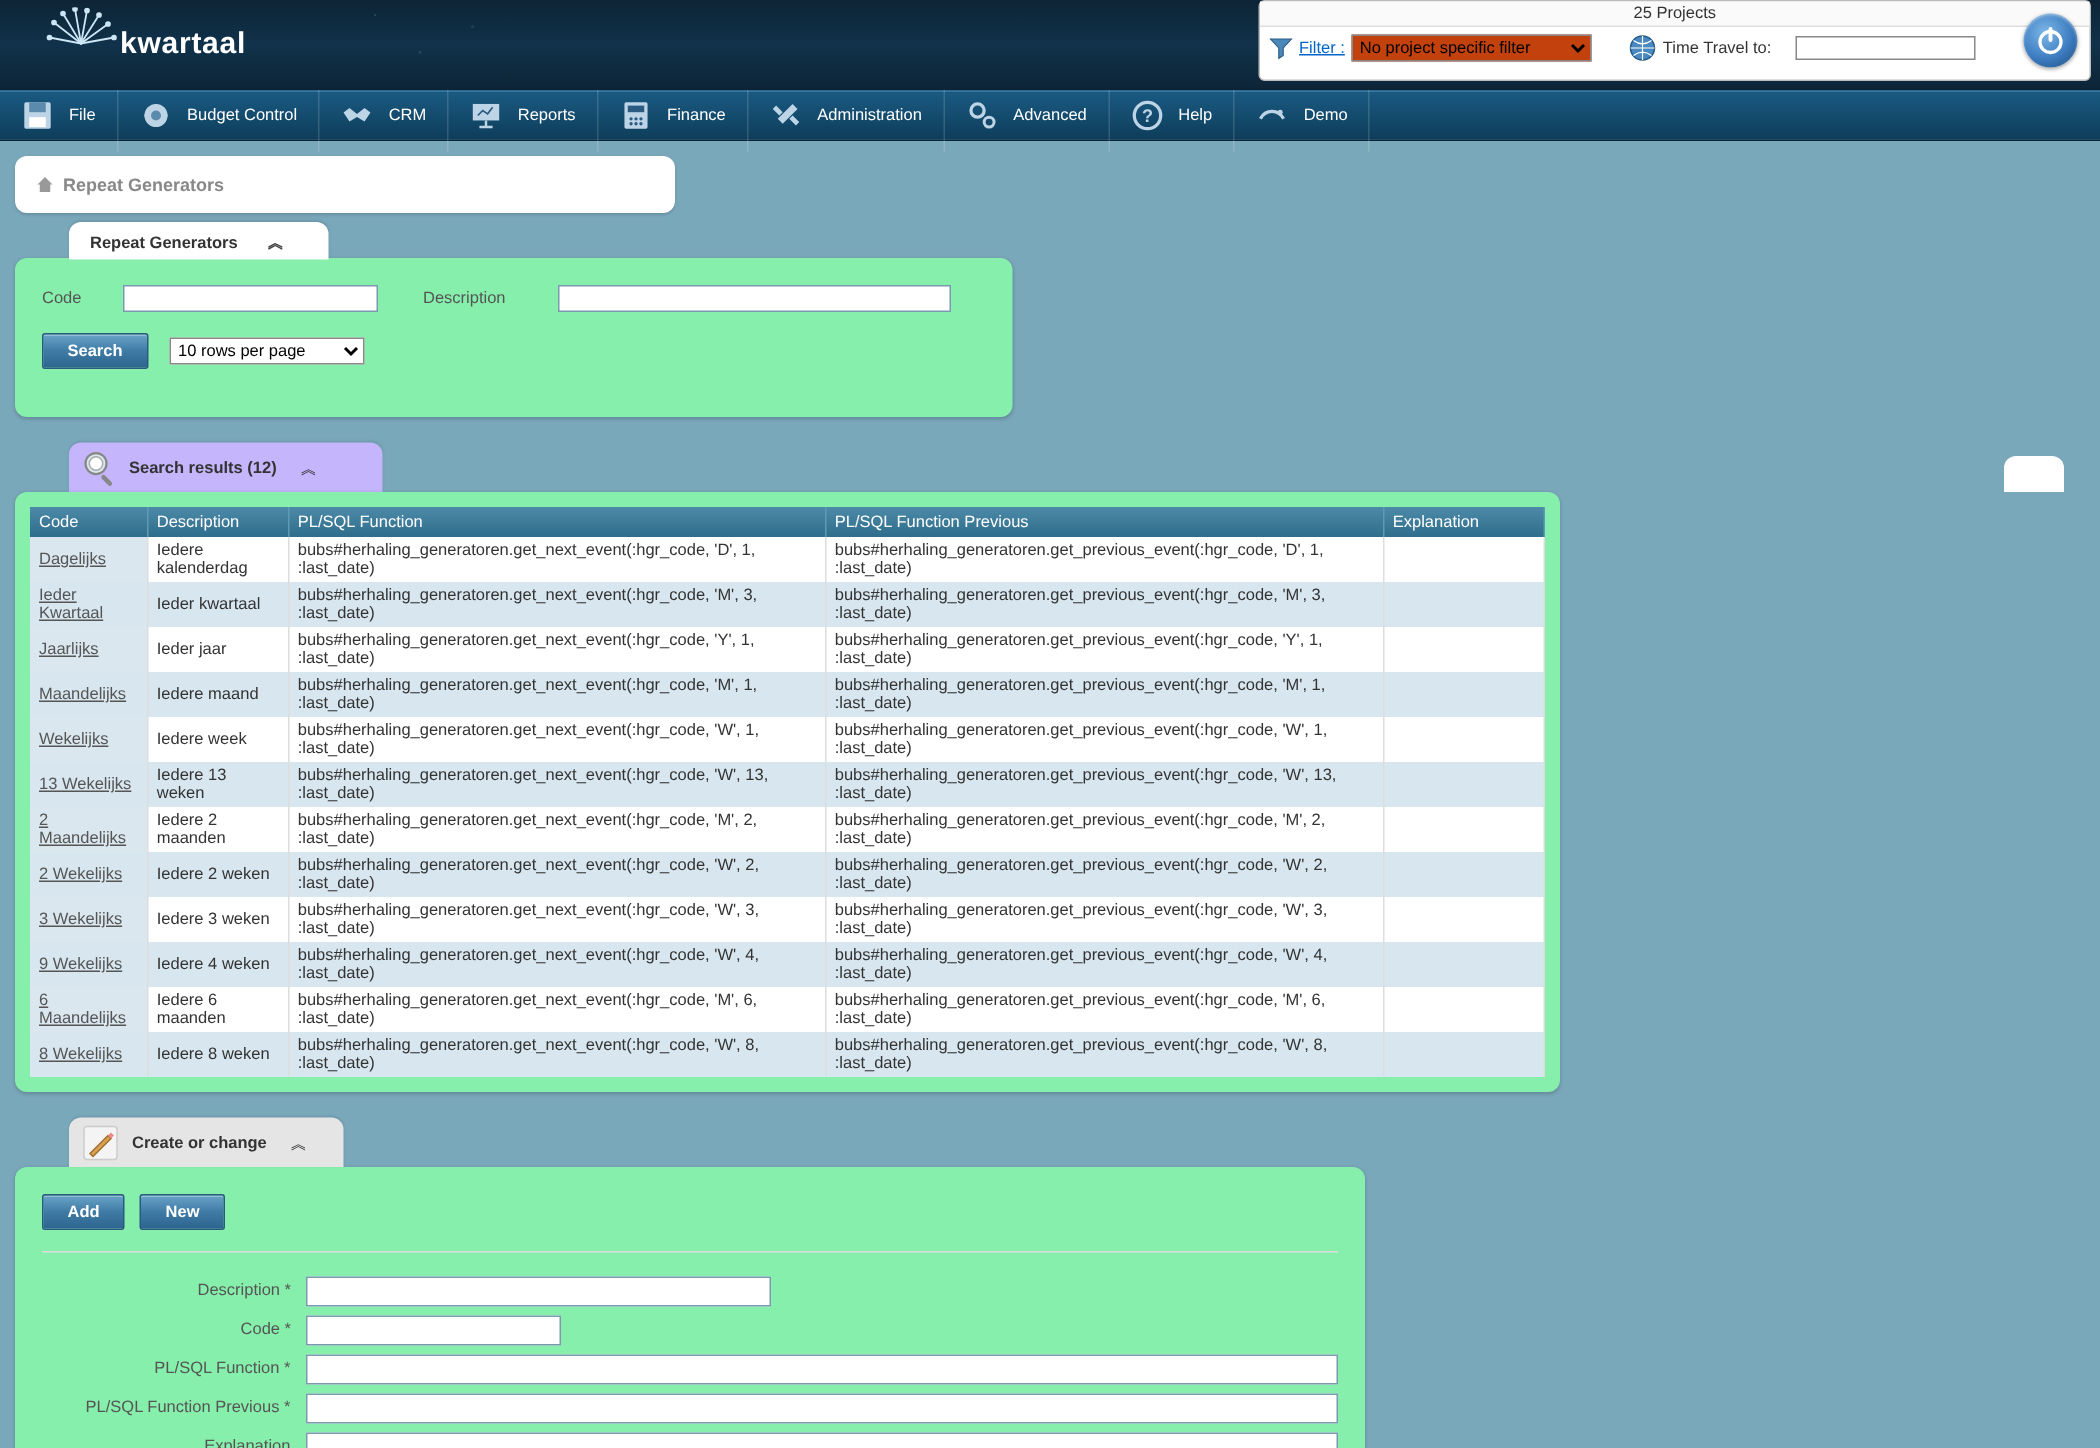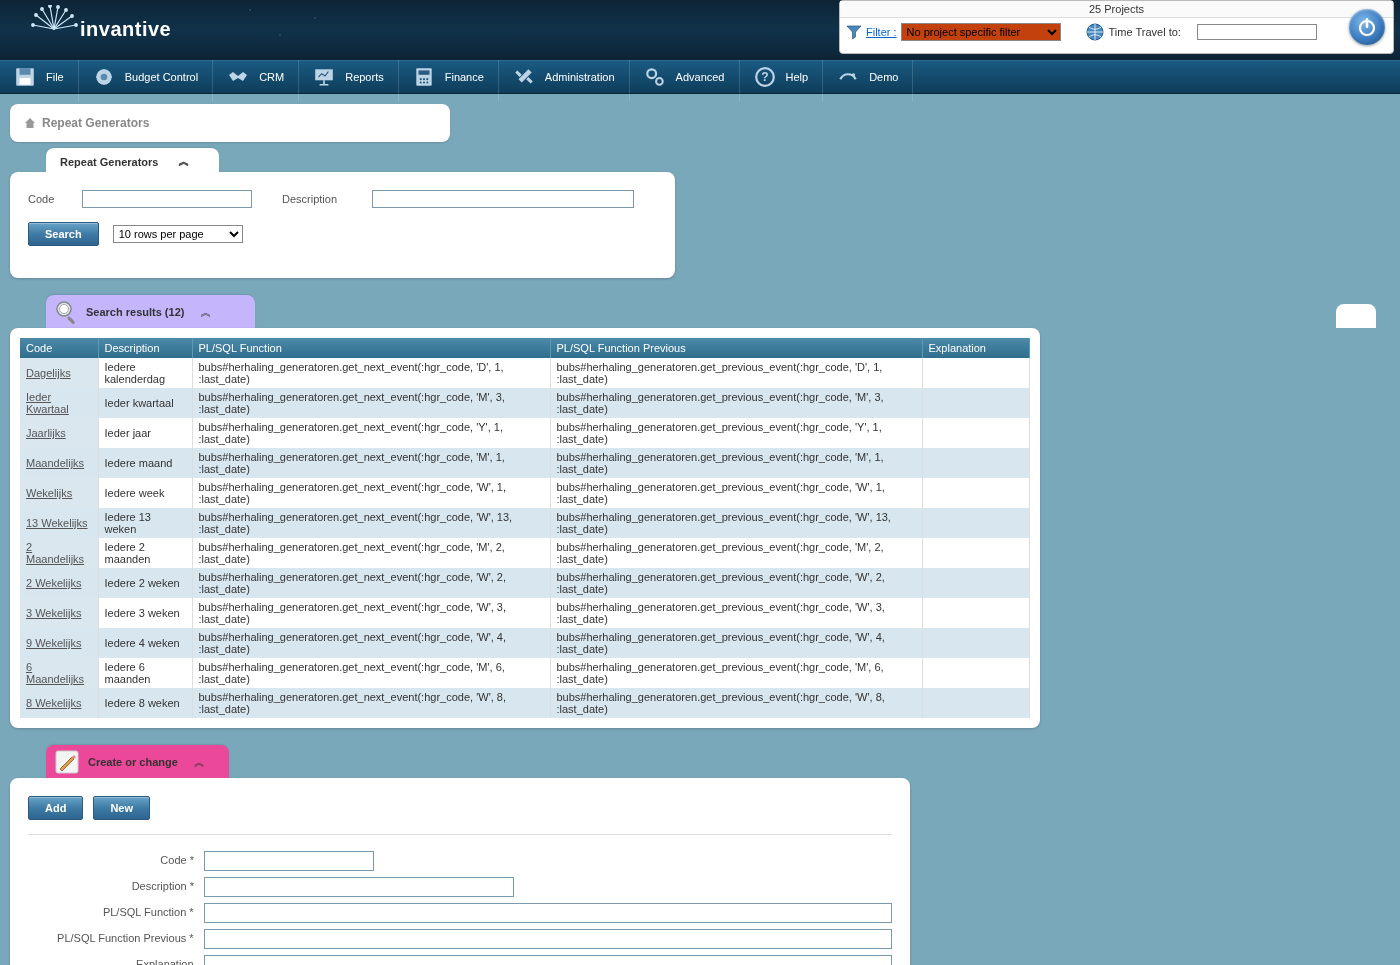--- a/index.html
+++ b/index.html
@@ -23,21 +23,21 @@
 .nav{background:linear-gradient(180deg,#1a5a82 0%,#0e3d5a 100%);height:34px;display:flex;align-items:center;border-top:1px solid #2a6a92;border-bottom:1px solid #062434;}
 .nav-item{display:flex;align-items:center;color:#fff;font-size:11px;padding:0 14px;height:48px;border-right:1px solid rgba(255,255,255,.15);cursor:pointer;}
 .nav-icon{width:22px;height:22px;margin-right:10px;display:flex;align-items:center;justify-content:center;}
 .page{padding:10px;}
 .breadcrumb{background:#fff;border-radius:8px;padding:12px 14px;width:440px;margin-bottom:30px;box-shadow:0 1px 2px rgba(0,0,0,.15);}
 .breadcrumb-inner{display:flex;align-items:center;color:#888;font-size:12px;font-weight:bold;}
 .home-icon{width:12px;height:12px;margin-right:6px;fill:#999;}
 .panel-wrap{position:relative;margin-bottom:40px;}
 .panel-tab{position:absolute;top:-24px;left:36px;background:#fff;border-radius:8px 8px 0 0;padding:6px 30px 4px 14px;font-size:11px;font-weight:bold;color:#333;display:flex;align-items:center;box-shadow:0 -1px 2px rgba(0,0,0,.1);}
 .panel-tab .chev{margin-left:20px;font-size:11px;color:#444;}
-.panel-body{background:#ffffff;border-radius:8px;padding:18px;box-shadow:0 1px 3px rgba(0,0,0,.2);}
+.panel-body{background:#86efac;border-radius:8px;padding:18px;box-shadow:0 1px 3px rgba(0,0,0,.2);}
 .search-panel{width:665px;}
 .search-row{display:flex;align-items:center;margin-bottom:14px;}
 .search-label{width:54px;color:#555;font-size:11px;}
 .search-input{border:1px solid #7b9ab0;padding:2px;font-size:11px;}
 .si-code{width:170px;margin-right:30px;}
 .si-desc{width:262px;}
 .desc-label{width:90px;}
 .btn{background:linear-gradient(180deg,#6aa3c8 0%,#3e7ba5 50%,#2d6590 100%);color:#fff;border:1px solid #2a5a80;border-radius:2px;font-size:11px;font-weight:bold;padding:5px 16px;cursor:pointer;box-shadow:inset 0 1px 0 rgba(255,255,255,.3);}
 .rows-select{margin-left:14px;border:1px solid #888;font-size:11px;padding:1px;width:130px;background:#fff;}
 .results-panel{width:1030px;position:relative;}
@@ -47,21 +47,21 @@
 .results-title{font-size:11px;font-weight:bold;margin-right:16px;}
 .table{width:100%;border-collapse:collapse;font-size:11px;}
 .table th{background:linear-gradient(180deg,#4c8aa8 0%,#2f6d8c 100%);color:#fff;font-weight:normal;text-align:left;padding:4px 6px;border-right:1px solid #5c9ab8;}
 .table td{padding:3px 6px;border-right:1px solid #ddd;}
 .table tr:nth-child(even) td{background:#d7e6ef;}
 .table tr:nth-child(odd) td{background:#fff;}
 .table td.code-cell{background:#cfdfe9;}
 .table tr:nth-child(odd) td.code-cell{background:#dae7ef;}
 .code-link{color:#555;text-decoration:underline;}
 .create-panel{width:900px;}
-.pencil-tab{position:absolute;top:-33px;left:36px;background:#ec4899;border-radius:8px 8px 0 0;padding:4px 24px 3px 8px;display:flex;align-items:center;box-shadow:0 -1px 2px rgba(0,0,0,.1);}
+.pencil-tab{position:absolute;top:-33px;left:36px;background:#e5e5e5;border-radius:8px 8px 0 0;padding:4px 24px 3px 8px;display:flex;align-items:center;box-shadow:0 -1px 2px rgba(0,0,0,.1);}
 .pencil-icon{width:26px;height:26px;margin-right:8px;}
 .create-buttons{display:flex;gap:10px;margin-bottom:16px;padding-bottom:14px;border-bottom:1px solid #ddd;}
 .form-row{display:flex;align-items:flex-start;margin-bottom:6px;}
 .form-label{width:176px;text-align:right;padding-right:10px;color:#555;font-size:11px;padding-top:3px;}
 .form-input{border:1px solid #7b9ab0;padding:3px;font-size:11px;}
 .w-170{width:170px;}
 .w-310{width:310px;}
 .w-690{width:690px;}
 .ta{height:40px;resize:none;}
 .th-code{width:78px;}
@@ -89,21 +89,21 @@
             <circle cx="12" cy="4" r="1.3" fill="#cde6f5"></circle>
             <circle cx="20" cy="1" r="1.3" fill="#cde6f5"></circle>
             <circle cx="28" cy="2" r="1.3" fill="#cde6f5"></circle>
             <circle cx="36" cy="5" r="1.3" fill="#cde6f5"></circle>
             <circle cx="42" cy="11" r="1.3" fill="#cde6f5"></circle>
             <circle cx="46" cy="20" r="1.3" fill="#cde6f5"></circle>
             <circle cx="3" cy="20" r="1.3" fill="#cde6f5"></circle>
       </g>
         </svg>
     </div>
-    <span class="logo-text">invantive</span>
+    <span class="logo-text">kwartaal</span>
   </div>
   <div class="topbar">
     <div class="projects-count">25 Projects</div>
     <div class="topbar-row">
       <svg class="filter-icon" viewBox="0 0 16 16">
           <path fill="#4a88b8" d="M1 2h14l-5.5 6v5l-3 2v-7z" stroke="#2a5a80" stroke-width=".7"></path>
         </svg>
       <span class="filter-label">Filter :</span>
       <select class="filter-select"><option>No project specific filter</option></select>
       <svg class="globe-icon" viewBox="0 0 20 20">
@@ -364,28 +364,28 @@
         </svg>
       <span class="results-title">Create or change</span>
       <span class="chev">︽</span>
     </div>
     <div class="panel-body create-panel">
       <div class="create-buttons">
         <button class="btn">Add</button>
         <button class="btn">New</button>
       </div>
       <div class="form-row">
+          <span class="form-label">Description *</span>
+          <input class="form-input w-310" style="">
+        </div>
+      <div class="form-row">
           <span class="form-label">Code *</span>
           <input class="form-input w-170" style="">
         </div>
       <div class="form-row">
-          <span class="form-label">Description *</span>
-          <input class="form-input w-310" style="">
-        </div>
-      <div class="form-row">
           <span class="form-label">PL/SQL Function *</span>
           <input class="form-input w-690" style="">
         </div>
       <div class="form-row">
           <span class="form-label">PL/SQL Function Previous *</span>
           <input class="form-input w-690" style="">
         </div>
       <div class="form-row">
           <span class="form-label">Explanation</span>
           <textarea class="form-input w-690 ta" style=""></textarea>

